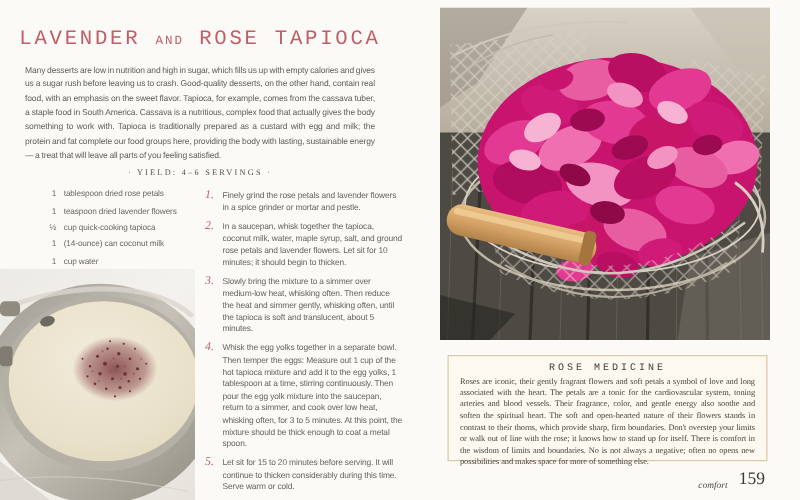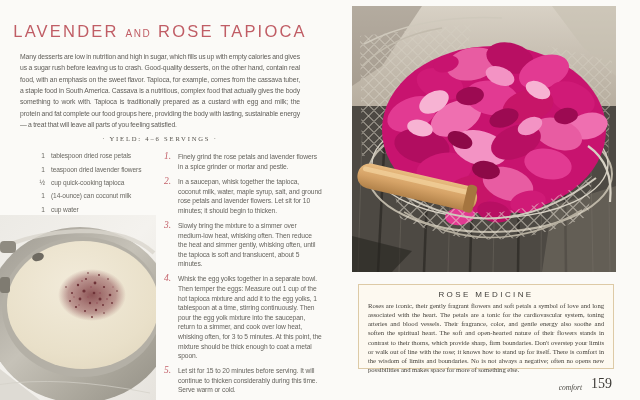--- a/index.html
+++ b/index.html
@@ -1,21 +1,21 @@
 <!DOCTYPE html>
 <html><head>
 <meta charset="utf-8">
 <style>
   html,body{margin:0;padding:0;background:#fbfaf7;}
   .spread{position:relative;width:640px;height:400px;background:#fbfaf7;overflow:hidden;
           font-family:"Liberation Sans",sans-serif;color:#5d5b56;}
   
   .left-page{position:absolute;left:0;top:0;width:320px;height:400px;}
   .recipe-title{margin:22px 10px 0 10px;text-align:center;
-    font-family:Liberation Sans, sans-serif;font-weight:400;color:#c05d65;
+    font-family:Liberation Mono, monospace;font-weight:400;color:#c05d65;
     font-size:16.5px;letter-spacing:2.2px;line-height:18px;text-transform:uppercase;}
   .recipe-title .and-small{font-size:10px;letter-spacing:1.6px;}
   .intro{width:280px;margin:8px auto 0 auto;text-align:justify;
     font-size:6.8px;line-height:11.35px;letter-spacing:-0.1px;word-spacing:-0.4px;color:#605e59;}
   .yield{margin:5px auto 0 auto;text-align:center;font-family:"Liberation Serif",serif;
     font-size:6.6px;letter-spacing:1.8px;color:#55524c;}
   .cols{display:flex;margin:10px 0 0 30px;}
   .ing-col{width:122px;flex:none;}
   .ing-row{display:flex;margin-bottom:4.5px;}
   .ing-qty{width:15px;flex:none;text-align:right;padding-right:6px;
@@ -25,21 +25,21 @@
   .step{position:relative;padding-left:14px;margin-bottom:5.5px;}
   .step-num{position:absolute;left:0;top:-1px;font-family:"Liberation Serif",serif;
     font-style:italic;font-size:9.5px;color:#c4626b;}
   .step-text{font-size:6.7px;line-height:9.6px;letter-spacing:-0.1px;color:#66645e;}
   .pan-photo{position:absolute;left:0;top:215px;width:156px;height:185px;}
   
   .right-page{position:absolute;left:320px;top:0;width:320px;height:400px;}
   .rose-photo{position:absolute;left:32px;top:6px;width:264px;height:266px;}
   .rose-box{position:absolute;left:38px;top:284px;width:256px;height:85px;
     background:#fdf9f0;border:1px solid #ddcaa6;box-sizing:border-box;}
-  .rose-box-title{margin-top:5px;text-align:center;font-family:Liberation Sans, sans-serif;
+  .rose-box-title{margin-top:5px;text-align:center;font-family:Liberation Mono, monospace;
     font-size:8px;letter-spacing:2.4px;color:#3e3c38;}
   .rose-box-body{margin:2px 9px 0 9px;text-align:justify;font-family:"Liberation Serif",serif;
     font-size:6.7px;line-height:9.15px;letter-spacing:-0.05px;color:#46433d;}
   .folio{position:absolute;right:28px;top:376px;display:flex;align-items:flex-end;gap:9px;}
   .folio-section{font-family:"Liberation Serif",serif;font-style:italic;font-size:7.5px;color:#4a4843;}
   .folio-page{font-family:"Liberation Serif",serif;font-size:14px;color:#3b3935;}
 </style>
 </head>
 <body>
 

